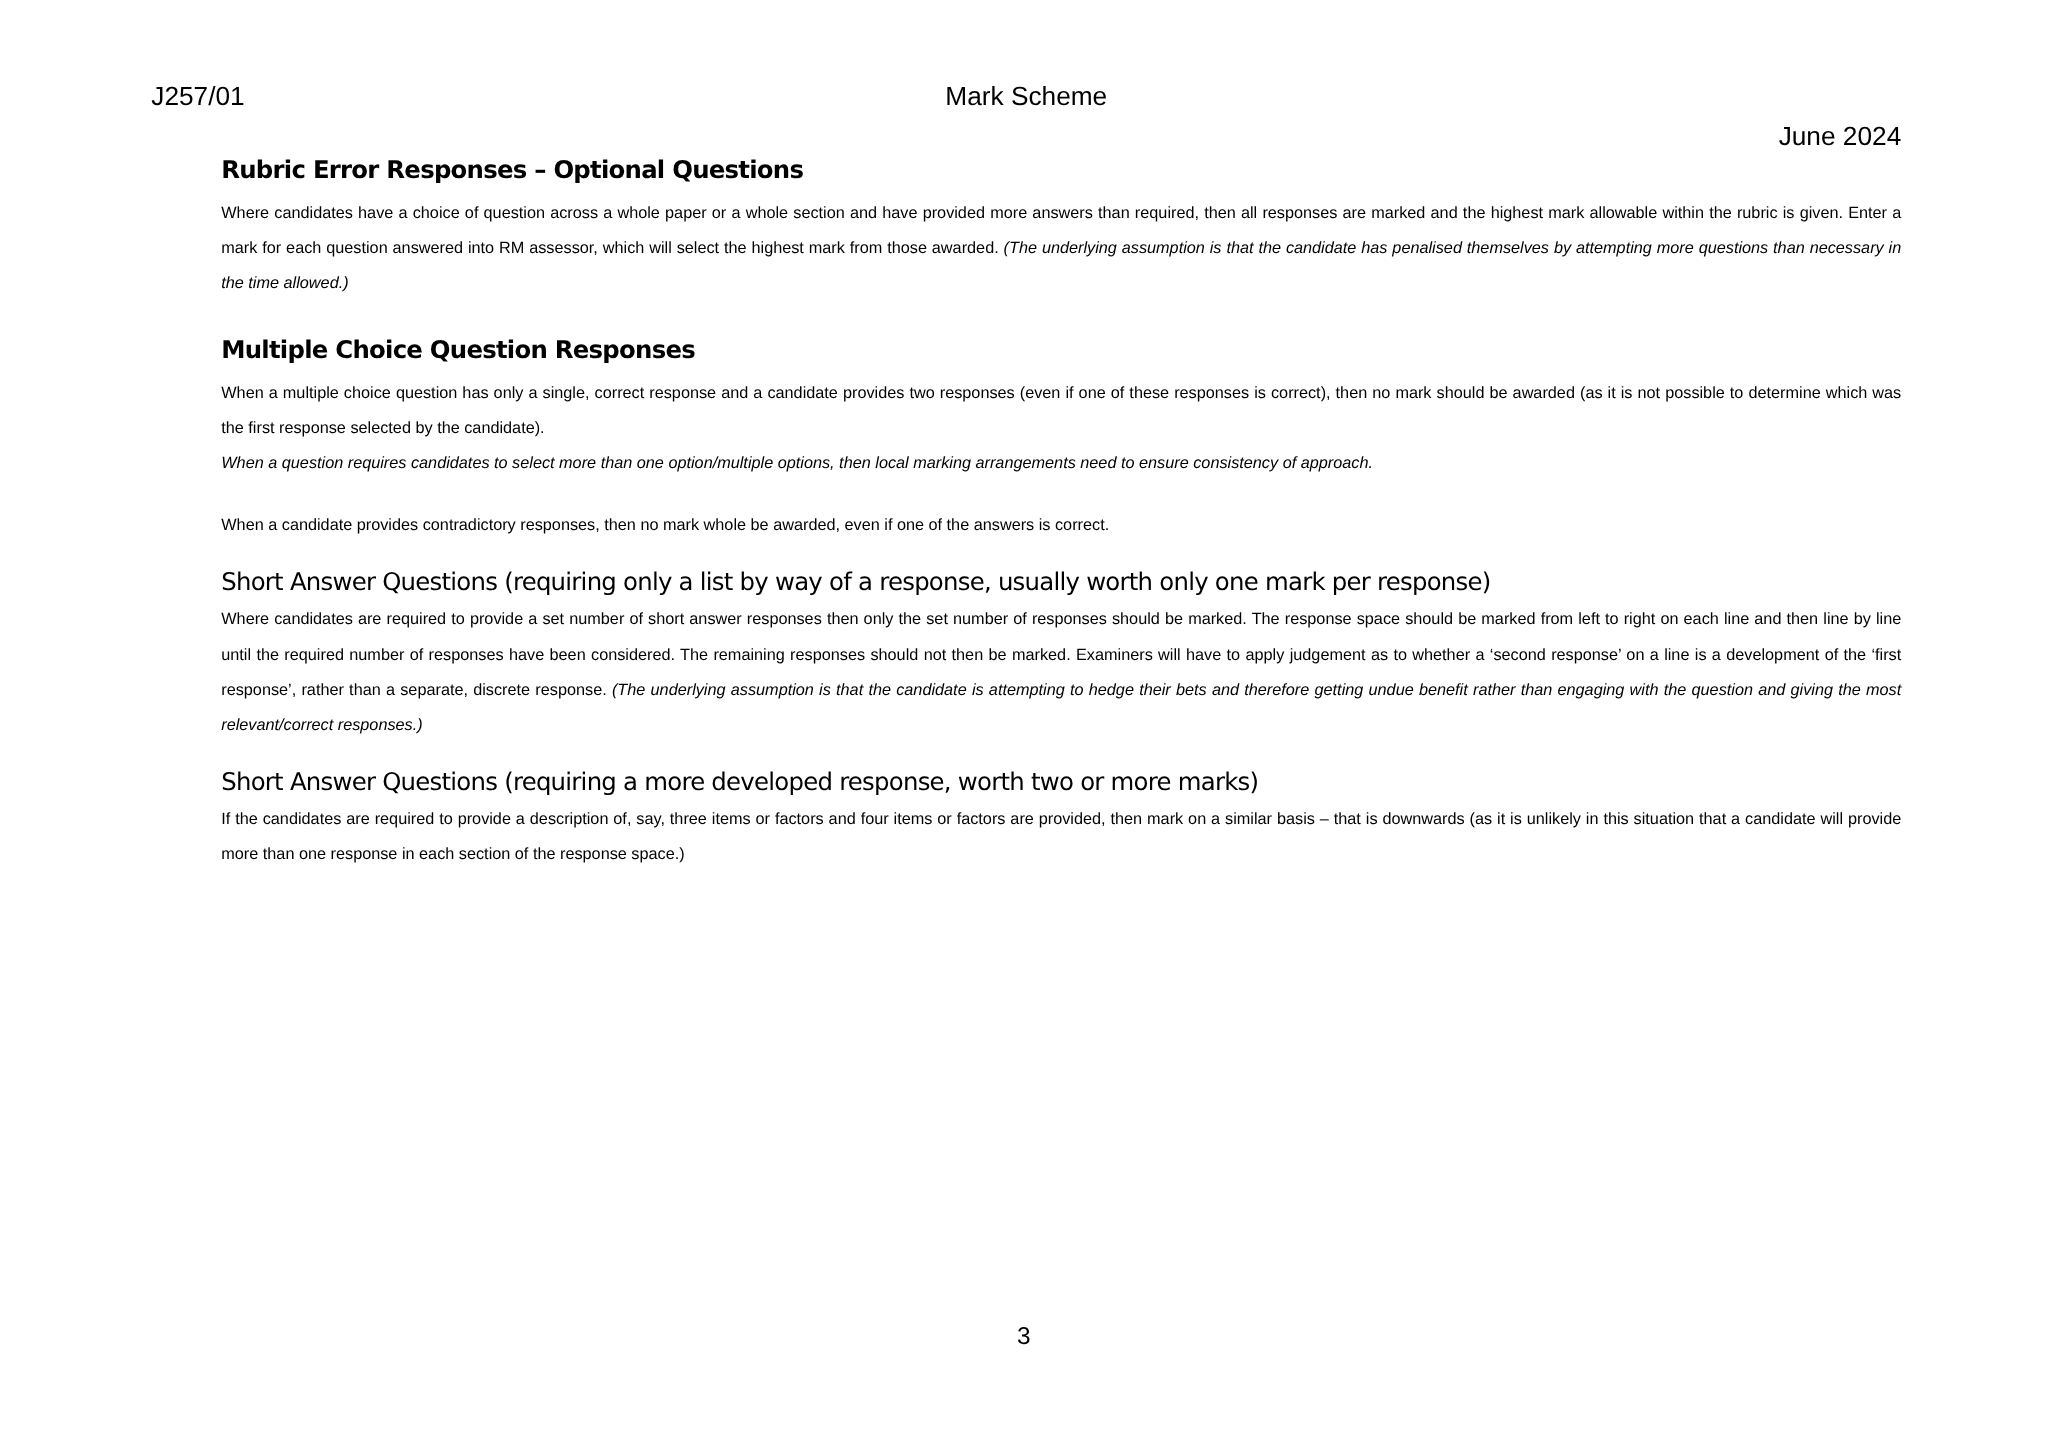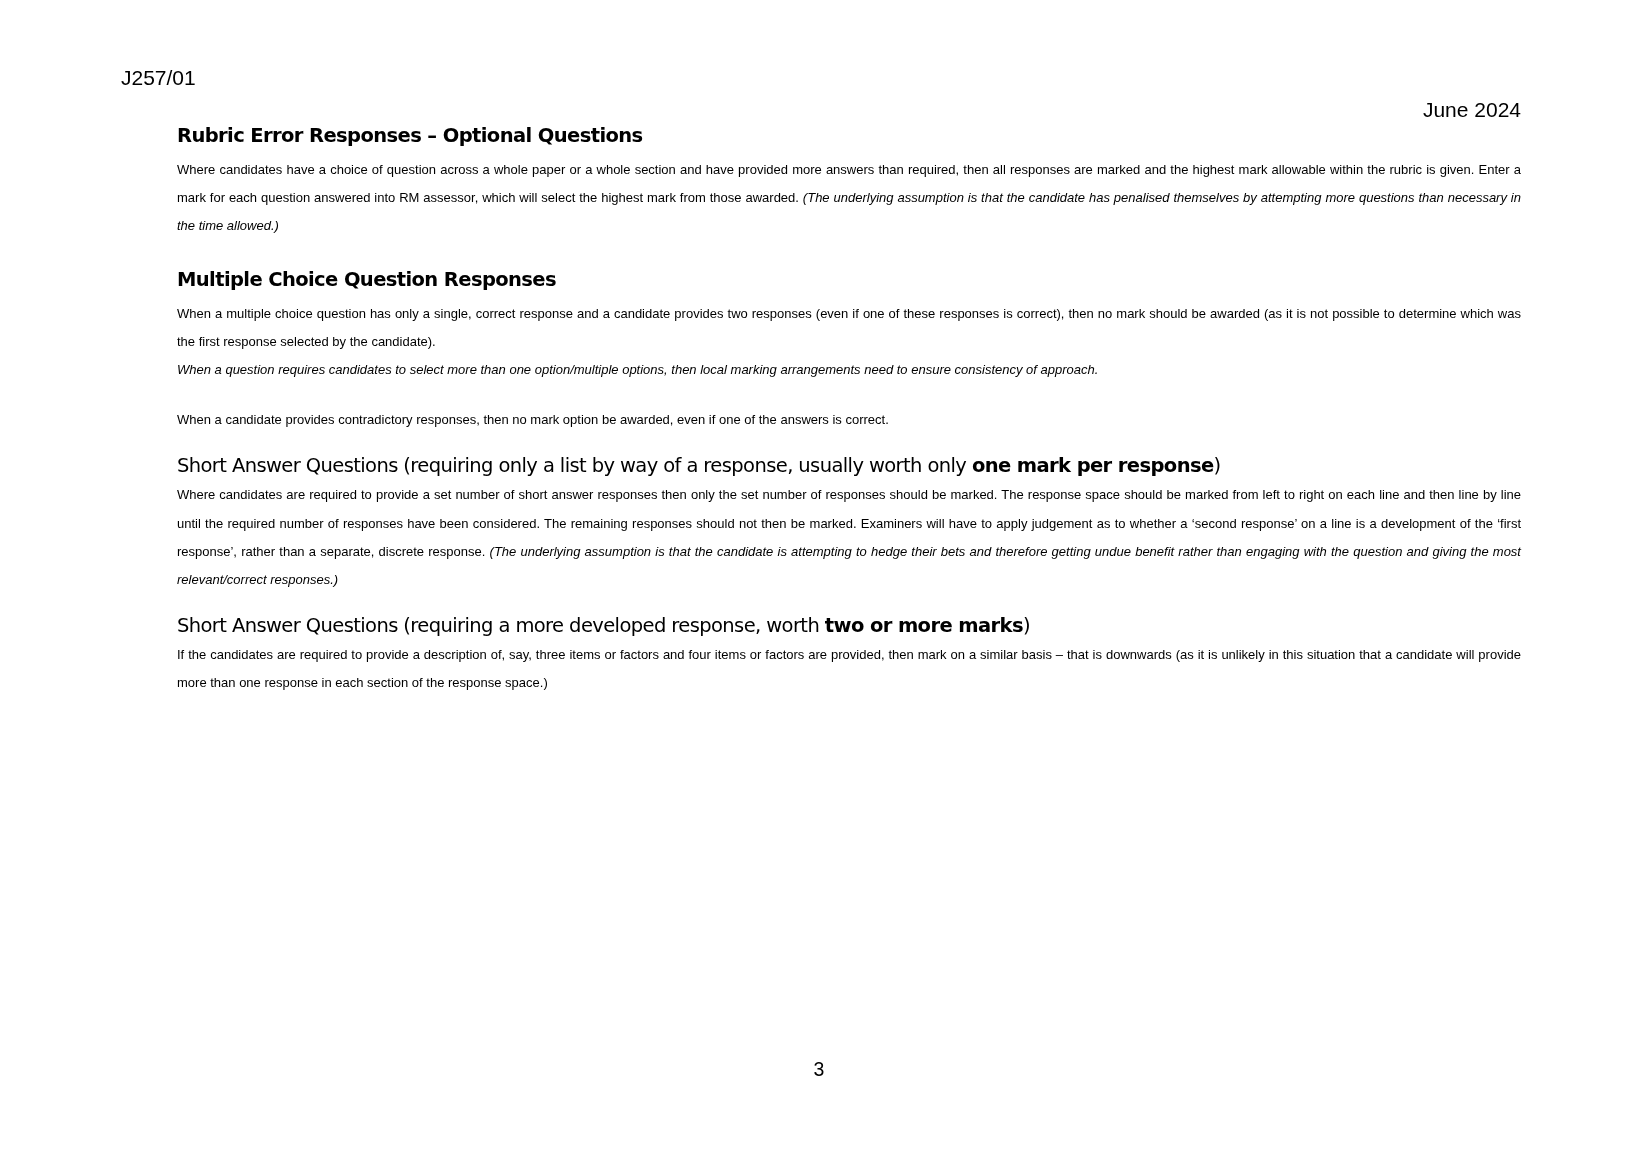--- a/index.html
+++ b/index.html
@@ -44,21 +44,21 @@
       margin: 0 0 6px 0;
     }
     .heading-plain {
       font-family: "DejaVu Sans", sans-serif;
       font-weight: normal;
       font-size: 19.5px;
       letter-spacing: -0.6px;
       line-height: 28px;
       margin: 0 0 1px 0;
     }
-    .heading-plain b { font-weight: bold; text-align: right; }
+    .heading-plain b { font-weight: normal; text-align: right; }
     .para {
       font-family: "Liberation Sans", sans-serif;
       font-size: 13px;
       line-height: 28.2px;
       text-align: justify;
       margin: 0;
     }
     .para.left { text-align: left; }
     .para i { font-style: italic; }
     .gap-1 { height: 25px; }
@@ -74,20 +74,21 @@
       text-align: center;
       font-size: 19.5px;
       font-family: "Liberation Sans", sans-serif;
     }
   </style>
 </head>
 <body>
 
 <div class="page-header">
   <span class="h-left">J257/01</span>
+  <span class="h-center">Mark Scheme</span>
   <span class="h-right">June 2024</span>
 </div>
 
 <div class="content">
 
   <div class="section">
     <h2 class="heading-bold">Rubric Error Responses – Optional Questions</h2>
     <p class="para"><span>Where candidates have a choice of question across a whole paper or a whole section and have provided more answers than required, then all responses are marked and the highest mark allowable within the rubric is given. Enter a mark for each question answered into RM assessor, which will select the highest mark from those awarded. </span><i>(The underlying assumption is that the candidate has penalised themselves by attempting more questions than necessary in the time allowed.)</i></p>
   </div>
 
@@ -95,21 +96,21 @@
 
   <div class="section">
     <h2 class="heading-bold">Multiple Choice Question Responses</h2>
     <p class="para"><span>When a multiple choice question has only a single, correct response and a candidate provides two responses (even if one of these responses is correct), then no mark should be awarded (as it is not possible to determine which was the first response selected by the candidate).</span></p>
     <p class="para"><i>When a question requires candidates to select more than one option/multiple options, then local marking arrangements need to ensure consistency of approach.</i></p>
   </div>
 
   <div class="gap-2"></div>
 
   <div class="section">
-    <p class="para left">When a candidate provides contradictory responses, then no mark option be awarded, even if one of the answers is correct.</p>
+    <p class="para left">When a candidate provides contradictory responses, then no mark whole be awarded, even if one of the answers is correct.</p>
   </div>
 
   <div class="gap-3"></div>
 
   <div class="section">
     <h2 class="heading-plain"><span>Short Answer Questions (requiring only a list by way of a response, usually worth only </span><b>one mark per response</b><span>)</span></h2>
     <p class="para"><span>Where candidates are required to provide a set number of short answer responses then only the set number of responses should be marked. The response space should be marked from left to right on each line and then line by line until the required number of responses have been considered.  The remaining responses should not then be marked. Examiners will have to apply judgement as to whether a ‘second response’ on a line is a development of the ‘first response’, rather than a separate, discrete response.  </span><i>(The underlying assumption is that the candidate is attempting to hedge their bets and therefore getting undue benefit rather than engaging with the question and giving the most relevant/correct responses.)</i></p>
   </div>
 
   <div class="gap-4"></div>

